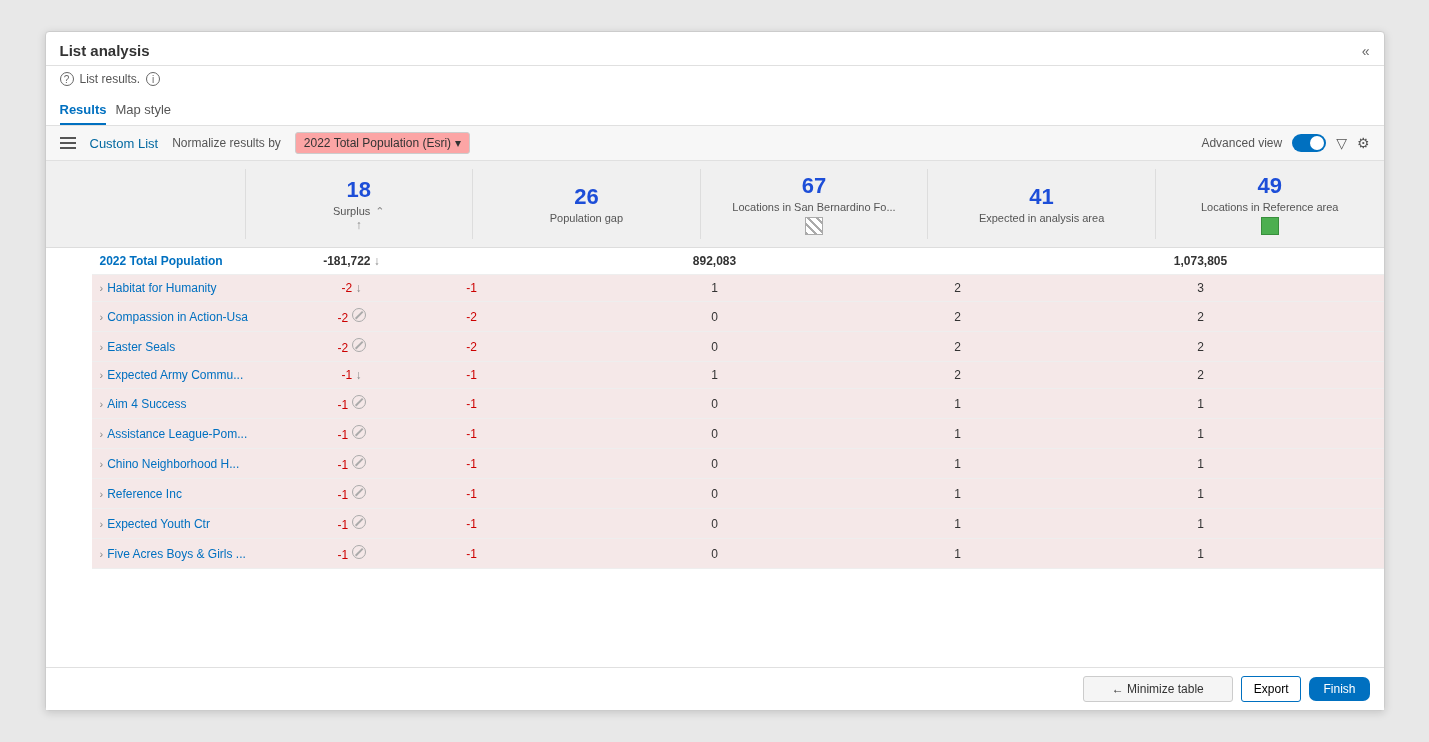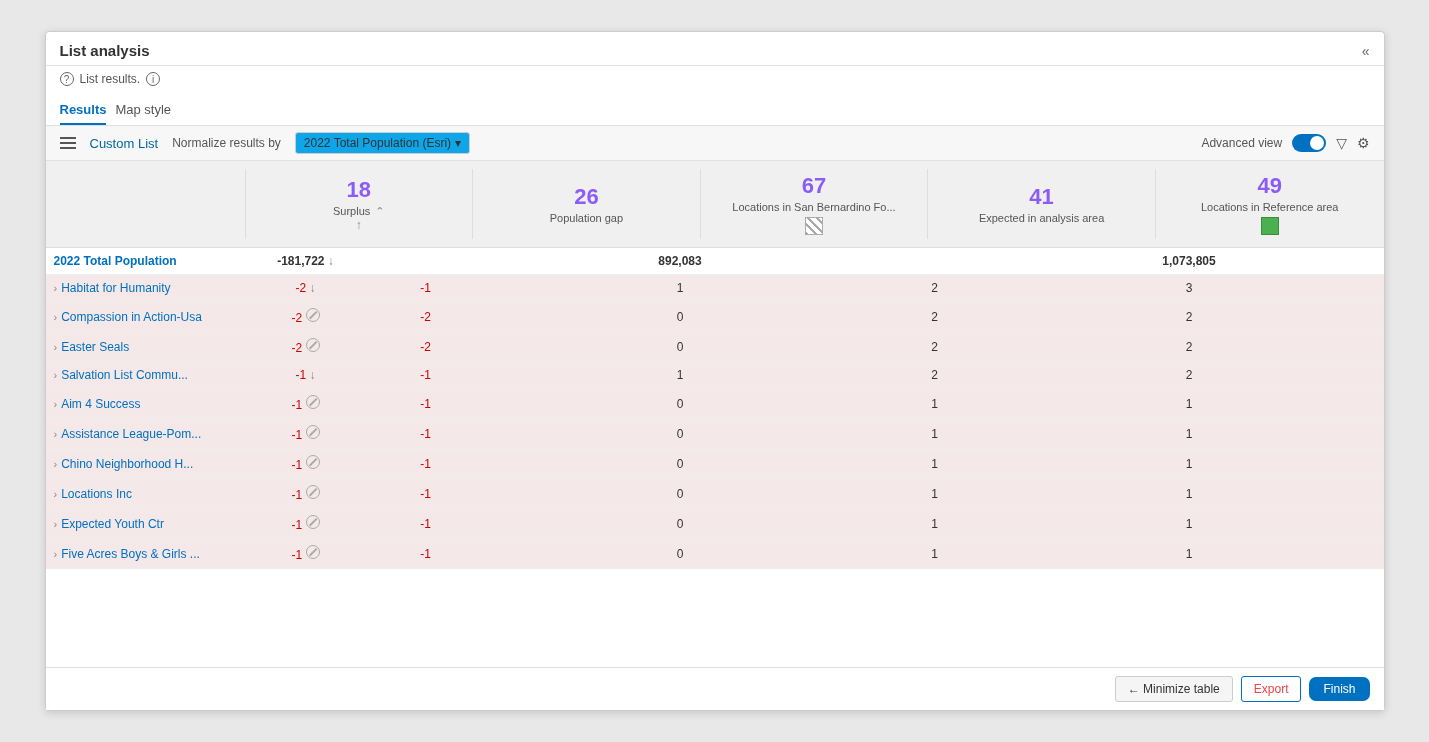--- a/index.html
+++ b/index.html
@@ -110,21 +110,21 @@
       color: #0369a1;
     }
     .normalize-label {
       font-size: 12px;
       color: #555;
     }
     .normalize-select {
       display: flex;
       align-items: center;
       gap: 4px;
-      background: #0ea5e9;
+      background: #fca5a5;
       border: 1px solid #ccc;
       border-radius: 3px;
       padding: 3px 8px;
       cursor: pointer;
       font-size: 12px;
       color: #333;
     }
     .toolbar-right {
       display: flex;
       align-items: center;
@@ -169,21 +169,21 @@
       align-items: center;
       justify-content: center;
       padding: 4px 8px;
       border-right: 1px solid #ddd;
     }
     .summary-cell:first-child { border-left: none; }
     .summary-cell:last-child { border-right: none; }
     .summary-big-num {
       font-size: 22px;
       font-weight: 700;
-      color: #8b5cf6;
+      color: #1d4ed8;
     }
     .summary-label {
       font-size: 11px;
       color: #555;
       text-align: center;
       margin-top: 2px;
     }
     .summary-icon {
       margin-top: 4px;
     }
@@ -204,21 +204,21 @@
         #fff 6px
       );
       border: 1px solid #aaa;
     }
     .green-box {
       width: 18px; height: 18px;
       background: #4caf50;
       border: 1px solid #388e3c;
     }
     
-    .table-body { overflow-y: auto; max-height: 340px; }
+    .table-body { overflow-y: auto; max-height: 340px; margin-left: 46px; }
     .table-row {
       display: grid;
       grid-template-columns: 200px 120px 120px 1fr 120px 1fr;
       border-bottom: 1px solid #eee;
       align-items: center;
     }
     .table-row.highlight {
       background: #f5e8e8;
     }
     .table-row.total-row {
@@ -268,29 +268,29 @@
       justify-content: flex-end;
       padding: 8px 14px;
       border-top: 1px solid #e0e0e0;
       background: #fff;
       gap: 8px;
     }
     .btn-minimize {
       border: 1px solid #ccc;
       background: #f5f5f5;
       color: #333;
-      padding: 5px 12px;
+      padding: 5px 28px;
       border-radius: 3px;
       cursor: pointer;
       font-size: 12px;
     }
     .btn-export {
       border: 1px solid #0070c0;
       background: #fff;
-      color: #ef4444;
+      color: #000000;
       padding: 5px 12px;
       border-radius: 3px;
       cursor: pointer;
       font-size: 12px;
     }
     .btn-finish {
       background: #0070c0;
       color: #fff;
       border: none;
       padding: 5px 14px;
@@ -413,21 +413,21 @@
     <div class="table-row highlight">
       <div class="td"><span class="row-expand">›</span><span>Easter Seals</span></div>
       <div class="td negative"><span>-2</span> <span class="null-icon"></span></div>
       <div class="td negative">-2</div>
       <div class="td">0</div>
       <div class="td">2</div>
       <div class="td">2</div>
     </div>
 
     <div class="table-row highlight">
-      <div class="td"><span class="row-expand">›</span><span>Salvation List Commu...</span></div>
+      <div class="td"><span class="row-expand">›</span><span>Expected Army Commu...</span></div>
       <div class="td negative"><span>-1</span> <span class="down-arrow">↓</span></div>
       <div class="td negative">-1</div>
       <div class="td">1</div>
       <div class="td">2</div>
       <div class="td">2</div>
     </div>
 
     <div class="table-row highlight">
       <div class="td"><span class="row-expand">›</span><span>Aim 4 Success</span></div>
       <div class="td negative"><span>-1</span> <span class="null-icon"></span></div>
@@ -449,21 +449,21 @@
     <div class="table-row highlight">
       <div class="td"><span class="row-expand">›</span><span>Chino Neighborhood H...</span></div>
       <div class="td negative"><span>-1</span> <span class="null-icon"></span></div>
       <div class="td negative">-1</div>
       <div class="td">0</div>
       <div class="td">1</div>
       <div class="td">1</div>
     </div>
 
     <div class="table-row highlight">
-      <div class="td"><span class="row-expand">›</span><span>Locations Inc</span></div>
+      <div class="td"><span class="row-expand">›</span><span>Reference Inc</span></div>
       <div class="td negative"><span>-1</span> <span class="null-icon"></span></div>
       <div class="td negative">-1</div>
       <div class="td">0</div>
       <div class="td">1</div>
       <div class="td">1</div>
     </div>
 
     <div class="table-row highlight">
       <div class="td"><span class="row-expand">›</span><span>Expected Youth Ctr</span></div>
       <div class="td negative"><span>-1</span> <span class="null-icon"></span></div>

